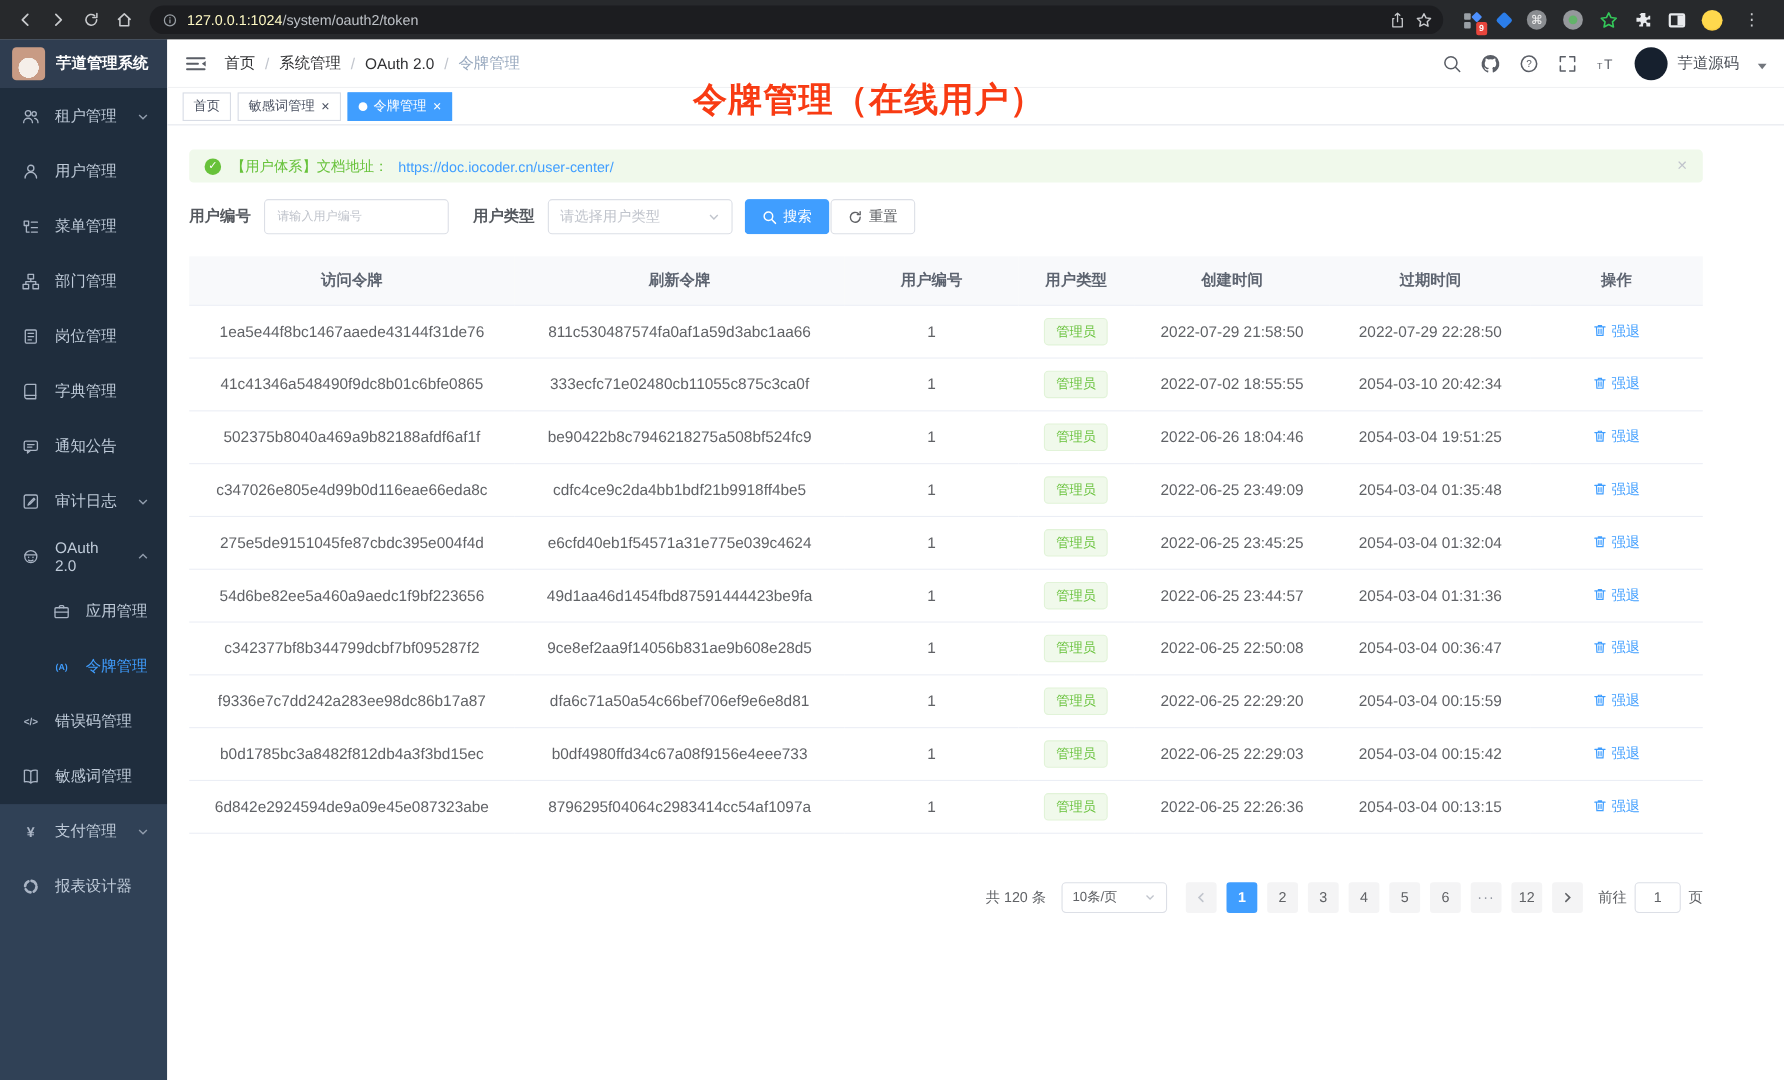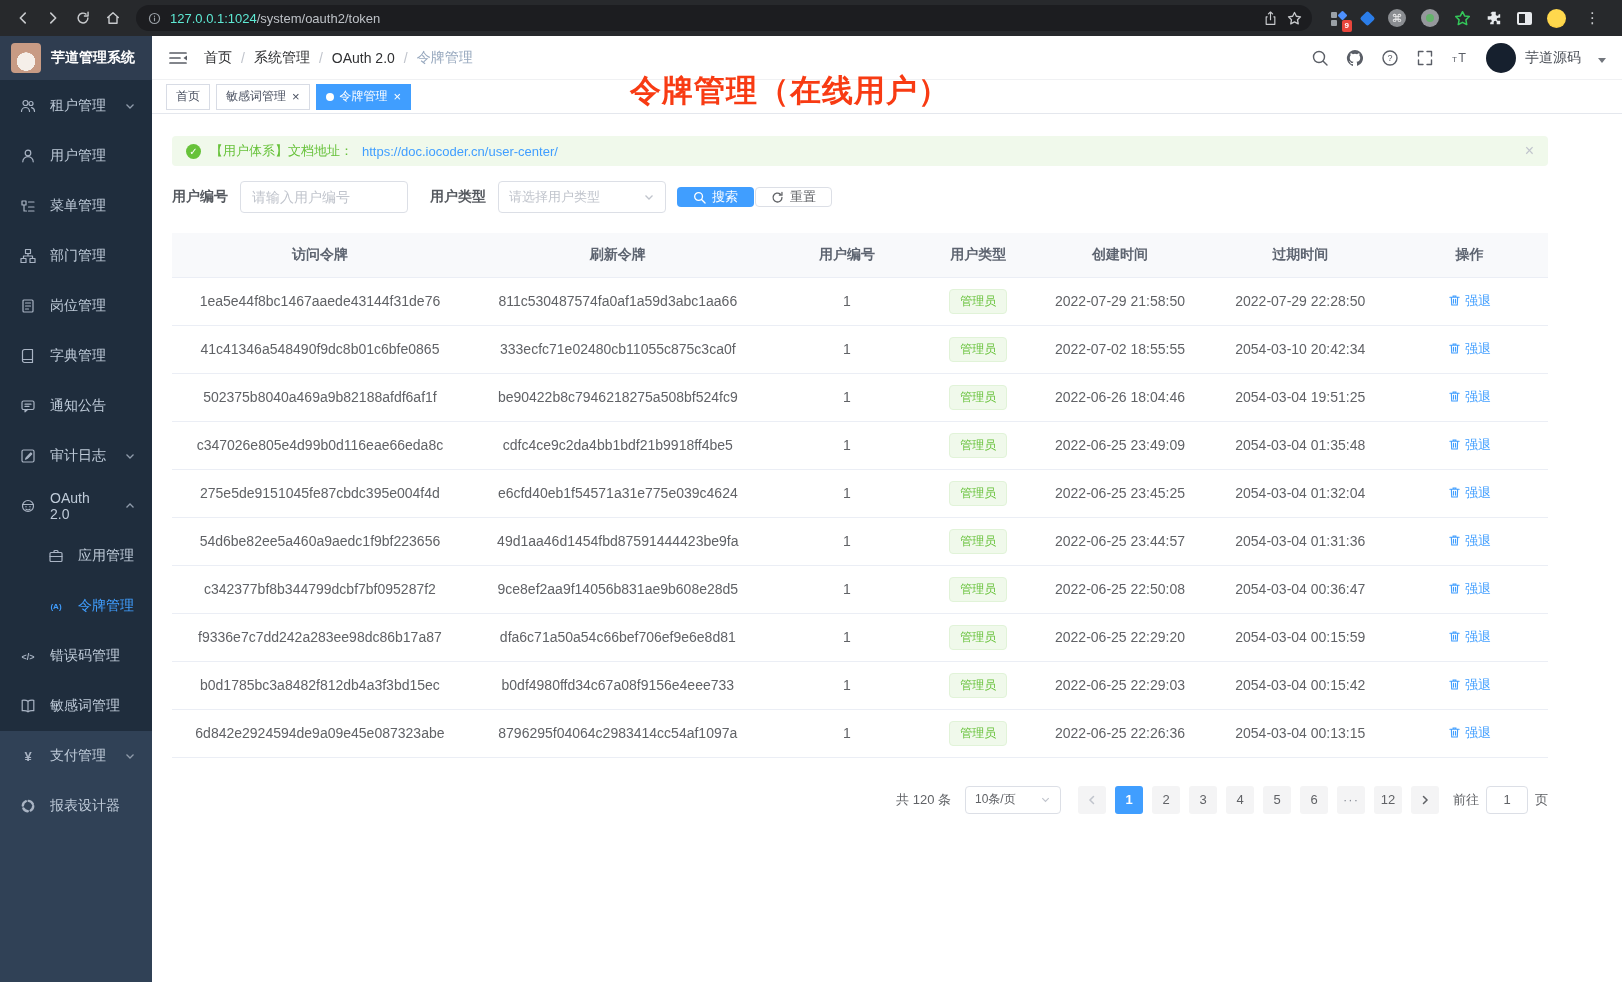--- a/index.html
+++ b/index.html
@@ -7,21 +7,21 @@
     font-family:"Liberation Sans","DejaVu Sans",sans-serif; }
   svg { display:block; }
   .st svg { fill:none; stroke:currentColor; stroke-width:1.4; stroke-linecap:round; stroke-linejoin:round; }
 
   
   .browser { height:36px; background:#27292c; display:flex; align-items:center; padding:0 8px; }
   .b-btn { width:30px; height:30px; display:flex; align-items:center; justify-content:center; color:#c8cacd; cursor:pointer; }
   .b-btn svg { width:16px; height:16px; }
   .url { flex:1; height:26px; background:#1c1d20; border-radius:14px; margin:0 8px; display:flex; align-items:center; padding:0 10px 0 12px; gap:9px; font-size:13px; }
   .url-ico { color:#9aa0a6; } .url-ico svg { width:13px; height:13px; }
-  .url-host { color:#5eead4;text-align:right; } .url-path { color:#bdc1c6; }
+  .url-host { color:#fef9c3;text-align:right; } .url-path { color:#bdc1c6; }
   .url-sp { flex:1; }
   .url .b-mini { color:#c8cacd; cursor:pointer; } .b-mini svg { width:15px; height:15px; }
   .ext-area { display:flex; align-items:center; gap:15px; padding:0 10px; }
   .ext-grid { position:relative; width:17px; height:17px; cursor:pointer; }
   .eg-sq1,.eg-sq2 { position:absolute; width:6px; height:6px; background:#9aa0a6; border-radius:1px; }
   .eg-sq1 { left:1px; top:2px; } .eg-sq2 { left:1px; top:10px; }
   .eg-dia { position:absolute; left:9px; top:2px; width:7px; height:7px; background:#4d90fe; transform:rotate(45deg); border-radius:1px; }
   .eg-badge { position:absolute; right:-5px; bottom:-5px; background:#e8453c; color:#fff; font-size:8px; line-height:1; padding:2px 3px; border-radius:2px; font-weight:700; }
   .gem { width:11px; height:11px; background:#2b7de9; transform:rotate(45deg); border-radius:2px; cursor:pointer; }
   .circ { width:18px; height:18px; border-radius:50%; background:#8a8d91; color:#eee; display:flex; align-items:center; justify-content:center; font-size:11px; cursor:pointer; }
@@ -82,39 +82,39 @@
   
   .content { padding:22px 74px 0 20px; flex:1; }
   .alert { height:30px; background:#f0f9eb; border-radius:4px; display:flex; align-items:center; padding:0 14px; gap:9px; }
   .alert-check { width:15px; height:15px; border-radius:50%; background:#67c23a; color:#fff; font-size:10px; display:flex; align-items:center; justify-content:center; flex:none; }
   .alert-text { color:#67c23a; font-size:13px; }
   .alert-link { color:#409eff; font-size:13px; text-decoration:none; cursor:pointer; }
   .alert-close { margin-left:auto; color:#c0c4cc; font-size:16px; cursor:pointer; }
 
   .filter { display:flex; align-items:center; margin-top:15px; }
   .f-label { font-size:14px; font-weight:700; color:#55595f; margin-right:12px; }
-  .f-input { width:168px; height:32px; border:1px solid #dcdfe6; border-radius:4px; padding:0 11px; font-size:14px; color:#606266; outline:none; }
+  .f-input { width:168px; height:32px; border:1px solid #dcdfe6; border-radius:4px; padding:0 11px; font-size:11px; color:#606266; outline:none; }
   .f-input::placeholder { color:#c0c4cc; }
   .f-label.second { margin-left:22px; }
   .f-select { width:168px; height:32px; border:1px solid #dcdfe6; border-radius:4px; display:flex; align-items:center; justify-content:space-between; padding:0 10px; color:#c0c4cc; font-size:13px; cursor:pointer; }
   .f-select .chev svg { width:12px; height:12px; stroke:#c0c4cc; fill:none; stroke-width:1.3; }
-  .btn { height:20px; border-radius:4px; font-size:13px; display:inline-flex; align-items:center; gap:6px; padding:0 15px; cursor:pointer; border:1px solid transparent; }
+  .btn { height:32px; border-radius:4px; font-size:13px; display:inline-flex; align-items:center; gap:6px; padding:0 15px; cursor:pointer; border:1px solid transparent; }
   .btn svg { width:13px; height:13px; fill:none; stroke:currentColor; stroke-width:1.4; stroke-linecap:round; }
   .btn-primary { background:#409eff; color:#fff; margin-left:11px; }
   .btn-plain { background:#fff; border-color:#dcdfe6; color:#606266; margin-left:1px; }
 
   table.grid { width:100%; border-collapse:collapse; margin-top:20px; font-size:14px; table-layout:fixed; }
   .grid th { height:44px; background:#f8f9fb; color:#5d6470; font-weight:600; border-bottom:1px solid #ebeef5; text-align:center; }
   .grid td { height:48px; text-align:center; color:#606266; border-bottom:1px solid #ebeef5; white-space:nowrap; overflow:hidden; }
   .badge { display:inline-block; padding:3px 10px; background:#f0f9eb; border:1px solid #e1f3d8; border-radius:4px; color:#67c23a; font-size:12px; }
   .force-logout { color:#409eff; font-size:13px; display:inline-flex; align-items:center; gap:4px; cursor:pointer; }
   .i-trash svg { width:13px; height:13px; fill:none; stroke:currentColor; stroke-width:1.2; stroke-linecap:round; }
 
   
-  .pager { display:flex; align-items:center; justify-content:flex-end; margin-top:28px; gap:9px; color:#606266; font-size:13px; }
+  .pager { display:flex; align-items:center; justify-content:flex-end; margin-top:44px; gap:9px; color:#606266; font-size:13px; }
   .pg-total { margin-right:5px; }
   .pg-size { width:96px; height:28px; border:1px solid #dcdfe6; border-radius:4px; display:flex; align-items:center; justify-content:space-between; padding:0 9px; font-size:12px; color:#606266; cursor:pointer; margin-right:8px; }
   .pg-size .chev svg { width:11px; height:11px; stroke:#c0c4cc; fill:none; stroke-width:1.3; }
   .pg-btn,.pg-num { min-width:28px; height:28px; border:none; border-radius:3px; background:#f4f4f5; color:#606266; font-size:13px; font-family:inherit; display:inline-flex; align-items:center; justify-content:center; cursor:pointer; padding:0 5px; }
   .pg-btn svg { width:12px; height:12px; fill:none; stroke:currentColor; stroke-width:1.5; stroke-linecap:round; }
   .pg-btn.disabled { color:#c0c4cc; cursor:default; }
   .pg-num.active { background:#409eff; color:#fff; font-weight:600; }
   .pg-num.dots { letter-spacing:1px; color:#8a8f99; }
   .pg-goto { display:flex; align-items:center; gap:7px; margin-left:5px; }
   .pg-input { width:42px; height:28px; border:1px solid #dcdfe6; border-radius:4px; text-align:center; font-size:13px; color:#606266; outline:none; }

